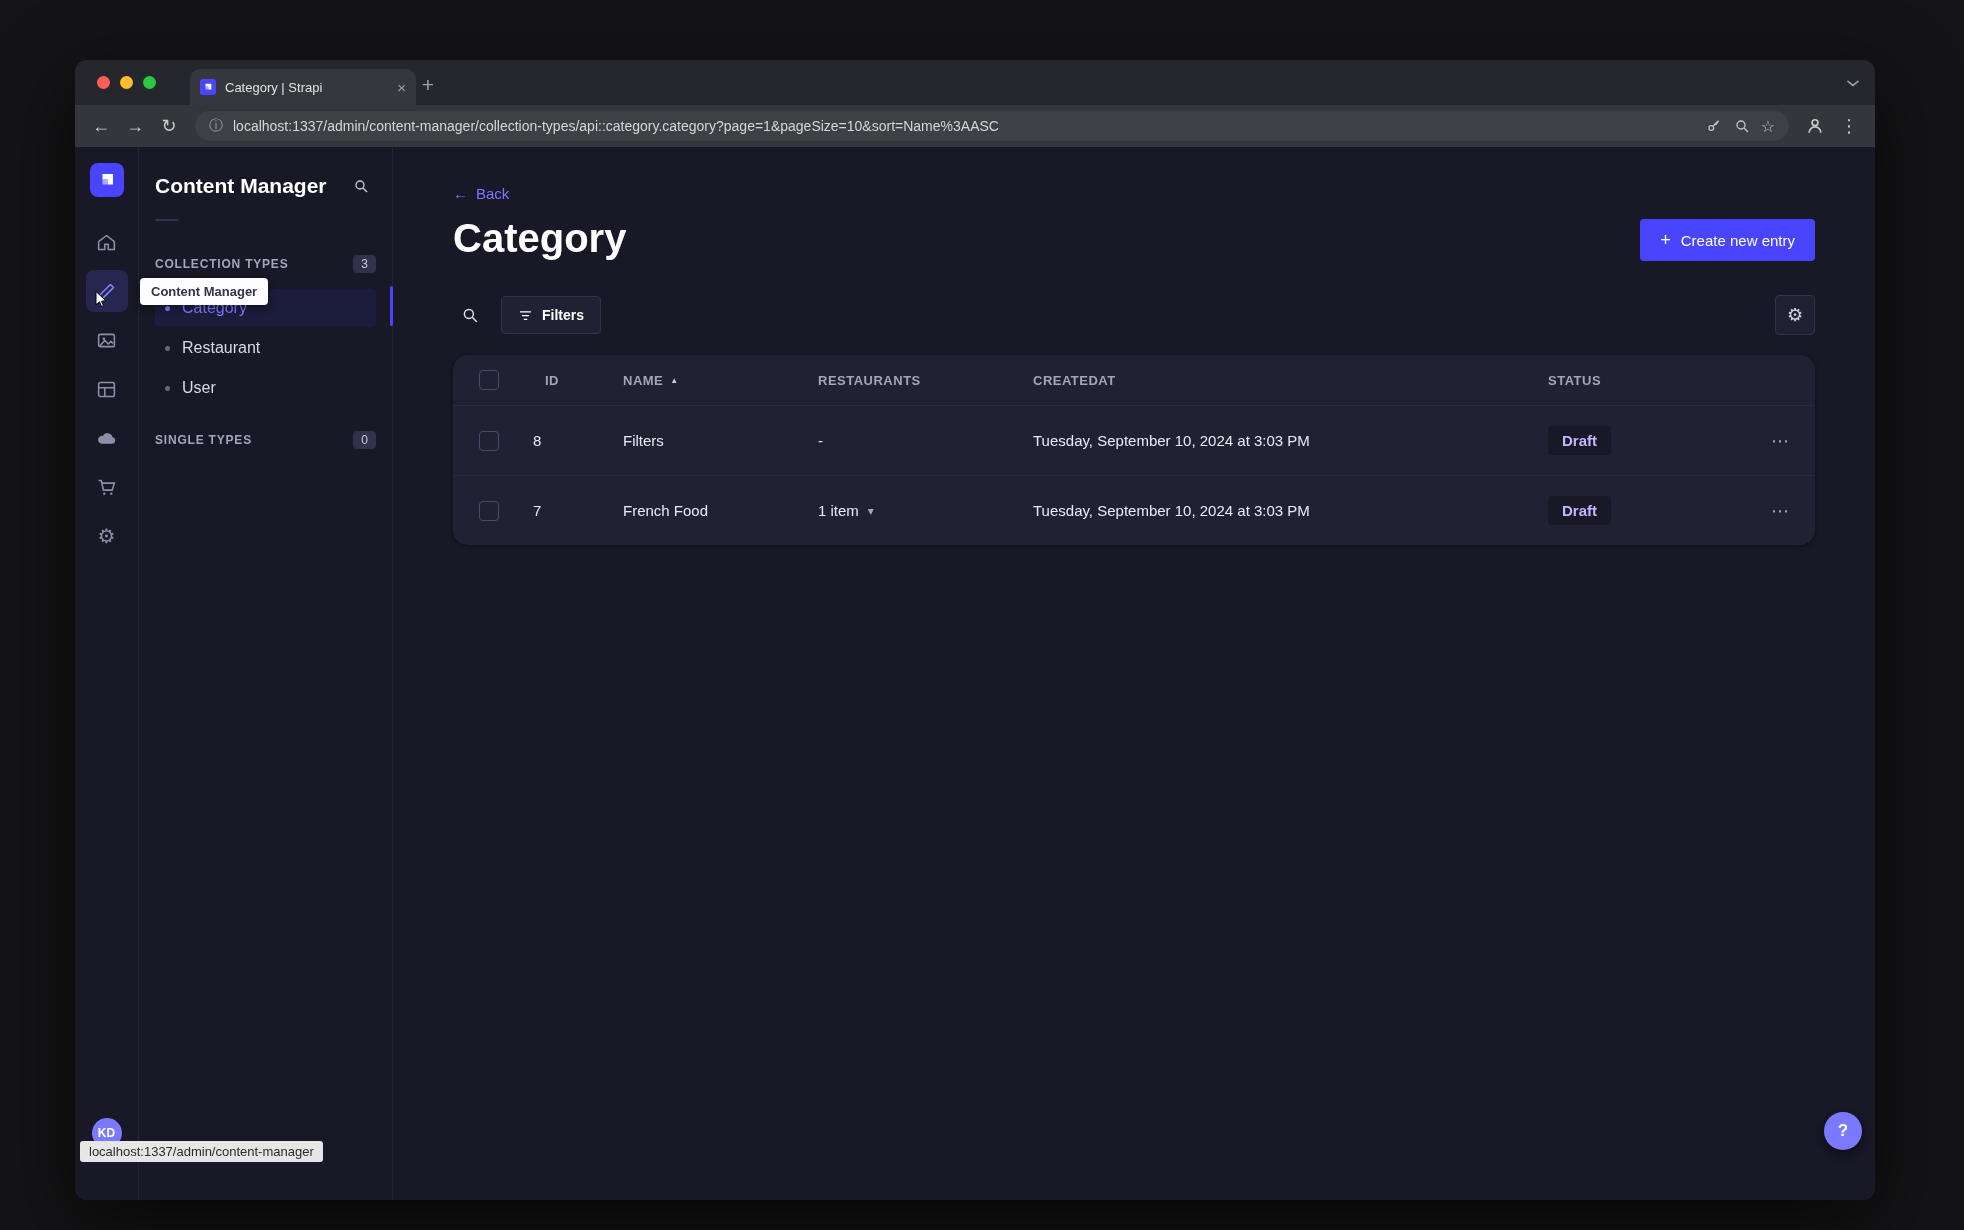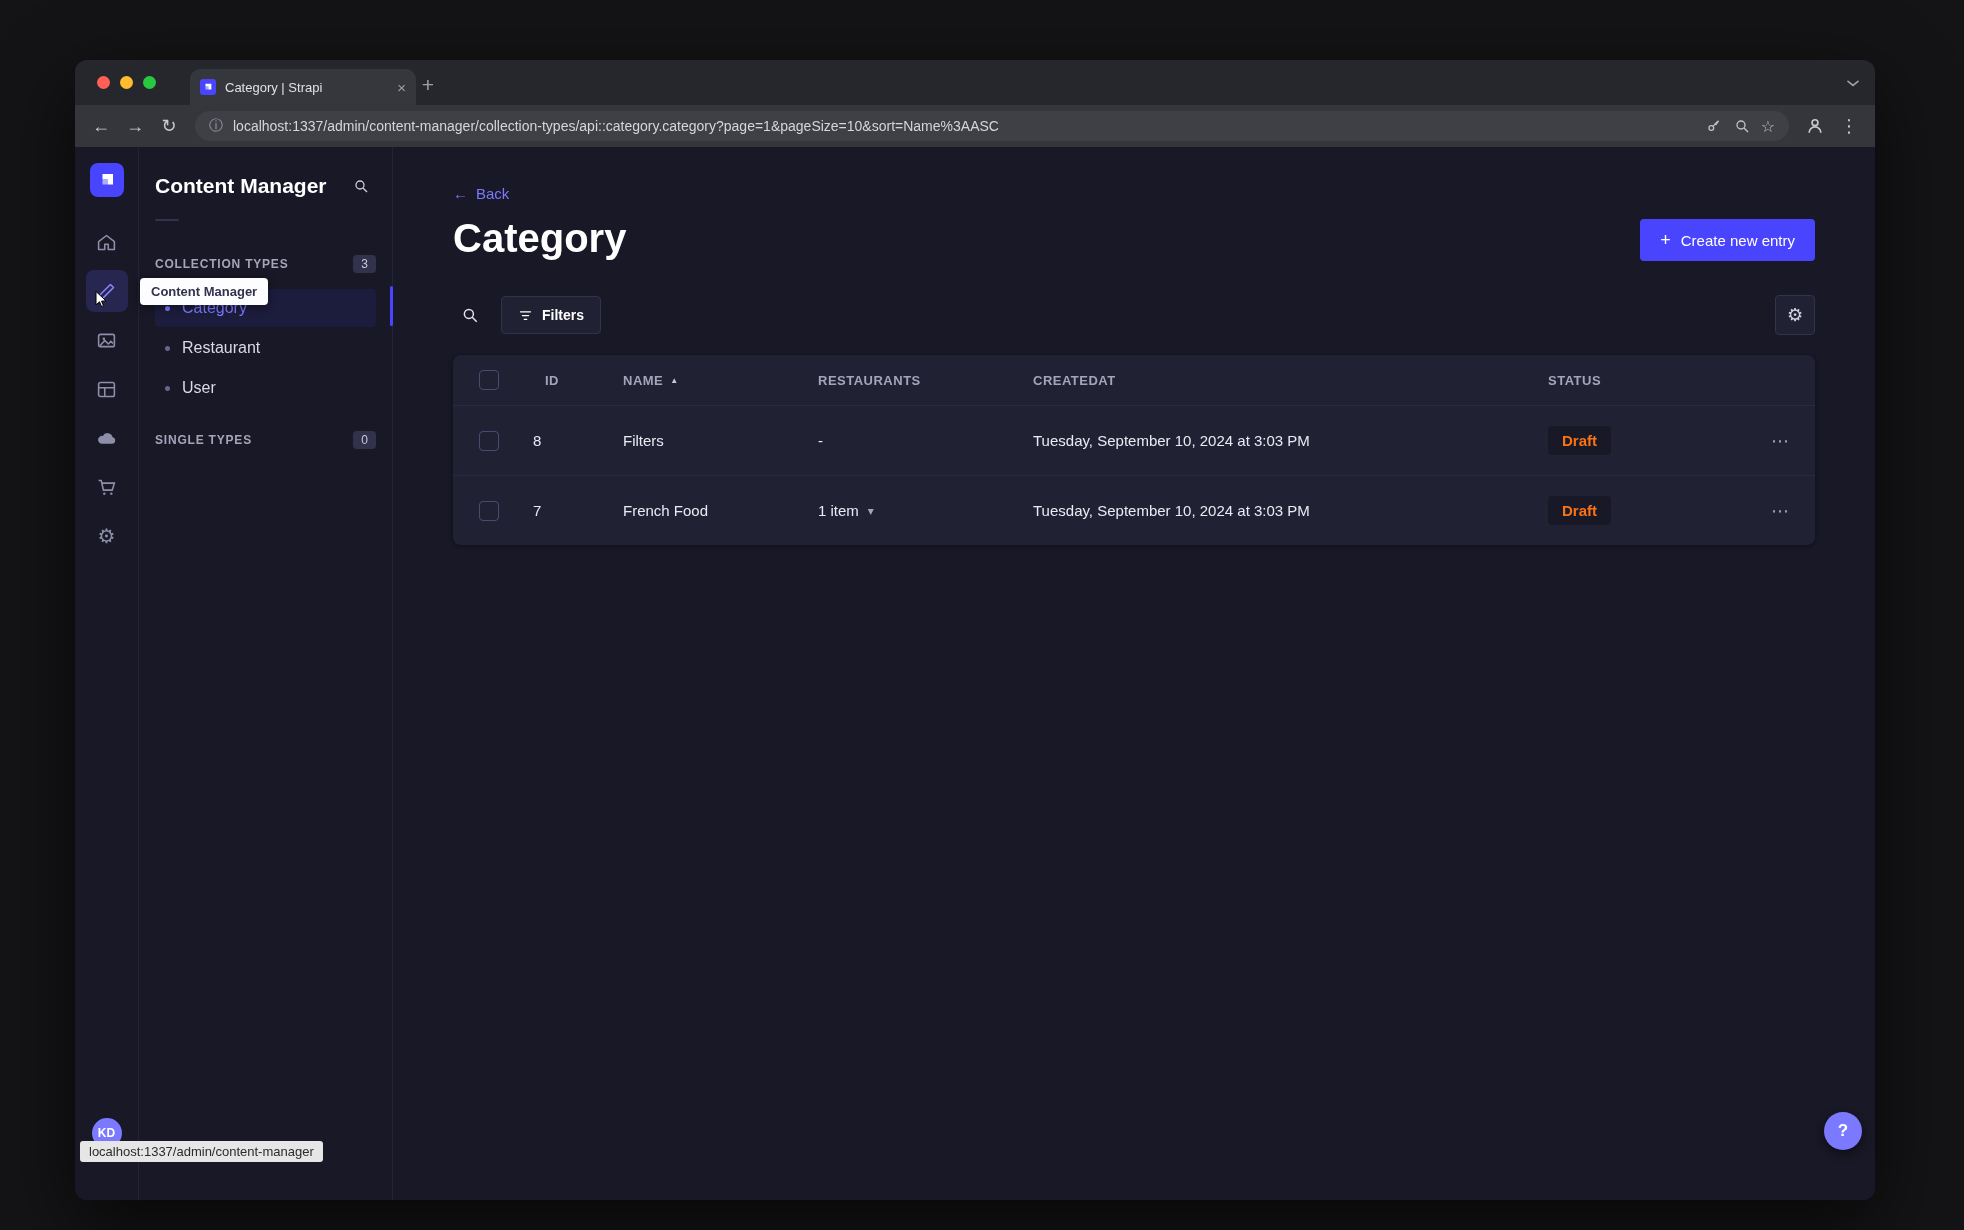--- a/index.html
+++ b/index.html
@@ -109,32 +109,32 @@
   .icon-btn-plain { width:34px; height:34px; color:#e3e3ee; display:flex; align-items:center; justify-content:center; }
   .icon-btn-plain svg { width:18px; height:18px; }
   .filters-btn { display:flex; align-items:center; gap:9px; background:#212134; border:1px solid #32324d;
     color:#fff; border-radius:4px; height:38px; padding:0 16px; font-size:14px; font-weight:bold;
     font-family:"Liberation Sans", sans-serif; }
   .filters-btn svg { width:15px; height:15px; }
   .gear-btn { margin-left:auto; width:40px; height:40px; background:#212134; border:1px solid #32324d;
     border-radius:4px; color:#d0d0e0; display:flex; align-items:center; justify-content:center; font-size:18px; }
 
   
-  .table-card { margin-top:20px; background:#212134; border-radius:8px; box-shadow:0 1px 4px rgba(3,3,10,.35); }
+  .table-card { margin-top:20px; background:#212134; border-radius:15px; box-shadow:0 1px 4px rgba(3,3,10,.35); }
   .trow { display:grid; grid-template-columns:72px 90px 195px 215px 515px 1fr 70px; align-items:center; }
   .thead { height:50px; }
   .th { color:#a5a5ba; font-size:13px; font-weight:bold; letter-spacing:.5px;
     padding-left:8px; display:flex; align-items:center; gap:7px; }
   .th-id, .cell-id { padding-left:20px; }
   .cb-cell { padding-left:26px; }
   .checkbox { width:20px; height:20px; border:1px solid #4a4a6e; border-radius:4px; background:transparent; }
   .sort-caret { font-size:8px; color:#c8c8d8; }
   .tbody-row { height:70px; border-top:1px solid #2b2b40; }
   .cell { color:#eaeaf4; font-size:15px; padding-left:8px; display:flex; align-items:center; }
-  .badge-draft { display:inline-block; background:#181826; color:#f97316; font-weight:bold;
+  .badge-draft { display:inline-block; background:#181826; color:#c4b5fd; font-weight:bold;
     font-size:15px; padding:6px 14px; border-radius:4px; }
   .row-menu { color:#a5a5ba; font-size:18px; display:flex; justify-content:center; }
   .chevron-glyph { color:#a5a5ba; font-size:12px; margin-left:9px; }
 
   .status-bubble { position:absolute; left:5px; bottom:38px; background:#e6e6e6; color:#2b2b2b;
     font-size:13px; padding:3px 9px; border-radius:3px; z-index:40; }
   .help-btn { position:absolute; right:13px; bottom:50px; width:38px; height:38px; border-radius:50%;
     background:#7b79ff; color:#fff; font-size:17px; font-weight:bold;
     display:flex; align-items:center; justify-content:center; box-shadow:0 4px 10px rgba(0,0,0,.4); }
 </style>

